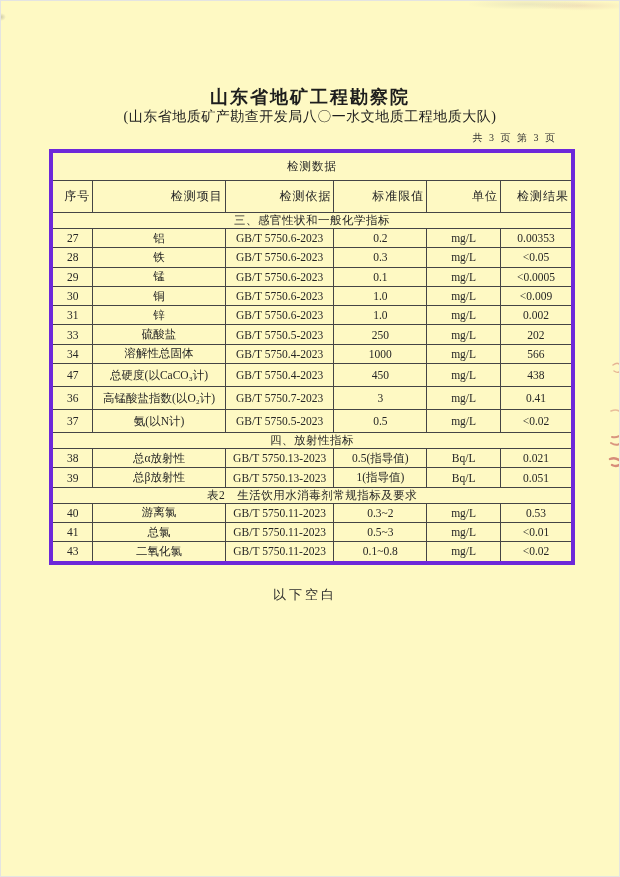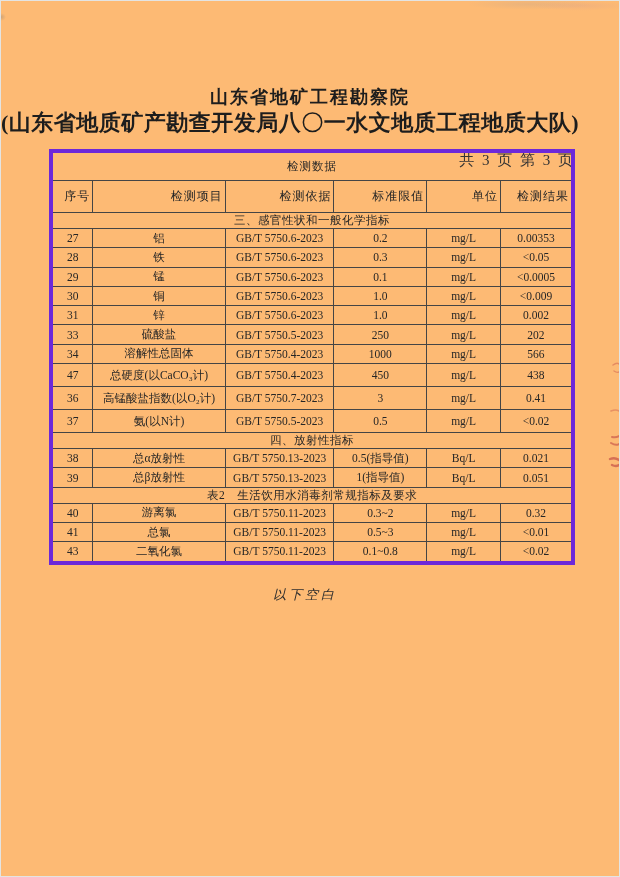--- a/index.html
+++ b/index.html
@@ -1,53 +1,52 @@
 <!DOCTYPE html>
 <html><head>
 <meta charset="utf-8">
 <style>
   html, body { margin: 0; padding: 0; background: #ffffff; }
   .page {
     position: relative;
     width: 620px;
     height: 877px;
     margin: 0;
-    background: #fdba74;
+    background: #fef9c3;
     box-sizing: border-box;
     border: 1px solid #e4e4e2;
     overflow: hidden;
     font-family: "Liberation Serif", "DejaVu Serif", serif;
     color: #232323;
   }
   .doc-title {
     position: absolute;
     top: 84px; left: 0; right: 0;
     text-align: center;
     font-size: 18px;
     font-weight: bold;
     letter-spacing: 2px;
     color: #1d1d1d;
   }
   .doc-subtitle {
     position: absolute;
     top: 107px; left: 0; right: 0;
-    text-align: left;
-    font-size: 22px;
-    font-weight: bold;
+    text-align: center;
+    font-size: 14px;
+    font-weight: normal;
     letter-spacing: 0.5px;
     color: #1d1d1d;
   }
   .page-indicator {
     position: absolute;
     top: 130px;
-    right: 44px;
-    font-size: 15px;
+    right: 62px;
+    font-size: 10px;
     letter-spacing: 2px;
     color: #333;
-    margin-top: 20px;
   }
   .table-wrap {
     position: absolute;
     top: 148px;
     left: 48px;
     width: 526px;
   }
   table.report {
     width: 100%;
     border-collapse: collapse;
@@ -84,21 +83,20 @@
     letter-spacing: 0.5px;
   }
   tr.data-row td { height: 18.3px; }
   .footer-note {
     position: absolute;
     top: 585px; left: 0; right: 10px;
     text-align: center;
     font-size: 13px;
     letter-spacing: 3px;
     color: #2c2c2c;
-    font-style: italic;
   }
   .red-marks {
     position: absolute;
     top: 352px;
     right: 0;
     width: 22px;
     height: 140px;
     pointer-events: none;
   }
   .corner-smudge {
@@ -257,21 +255,21 @@
           </tr>
           <tr>
             <td colspan="6" class="section-cell">表2　生活饮用水消毒剂常规指标及要求</td>
           </tr>
           <tr class="data-row">
             <td>40</td>
             <td>游离氯</td>
             <td>GB/T 5750.11-2023</td>
             <td>0.3~2</td>
             <td>mg/L</td>
-            <td>0.32</td>
+            <td>0.53</td>
           </tr>
           <tr class="data-row">
             <td>41</td>
             <td>总氯</td>
             <td>GB/T 5750.11-2023</td>
             <td>0.5~3</td>
             <td>mg/L</td>
             <td>&lt;0.01</td>
           </tr>
           <tr class="data-row">

